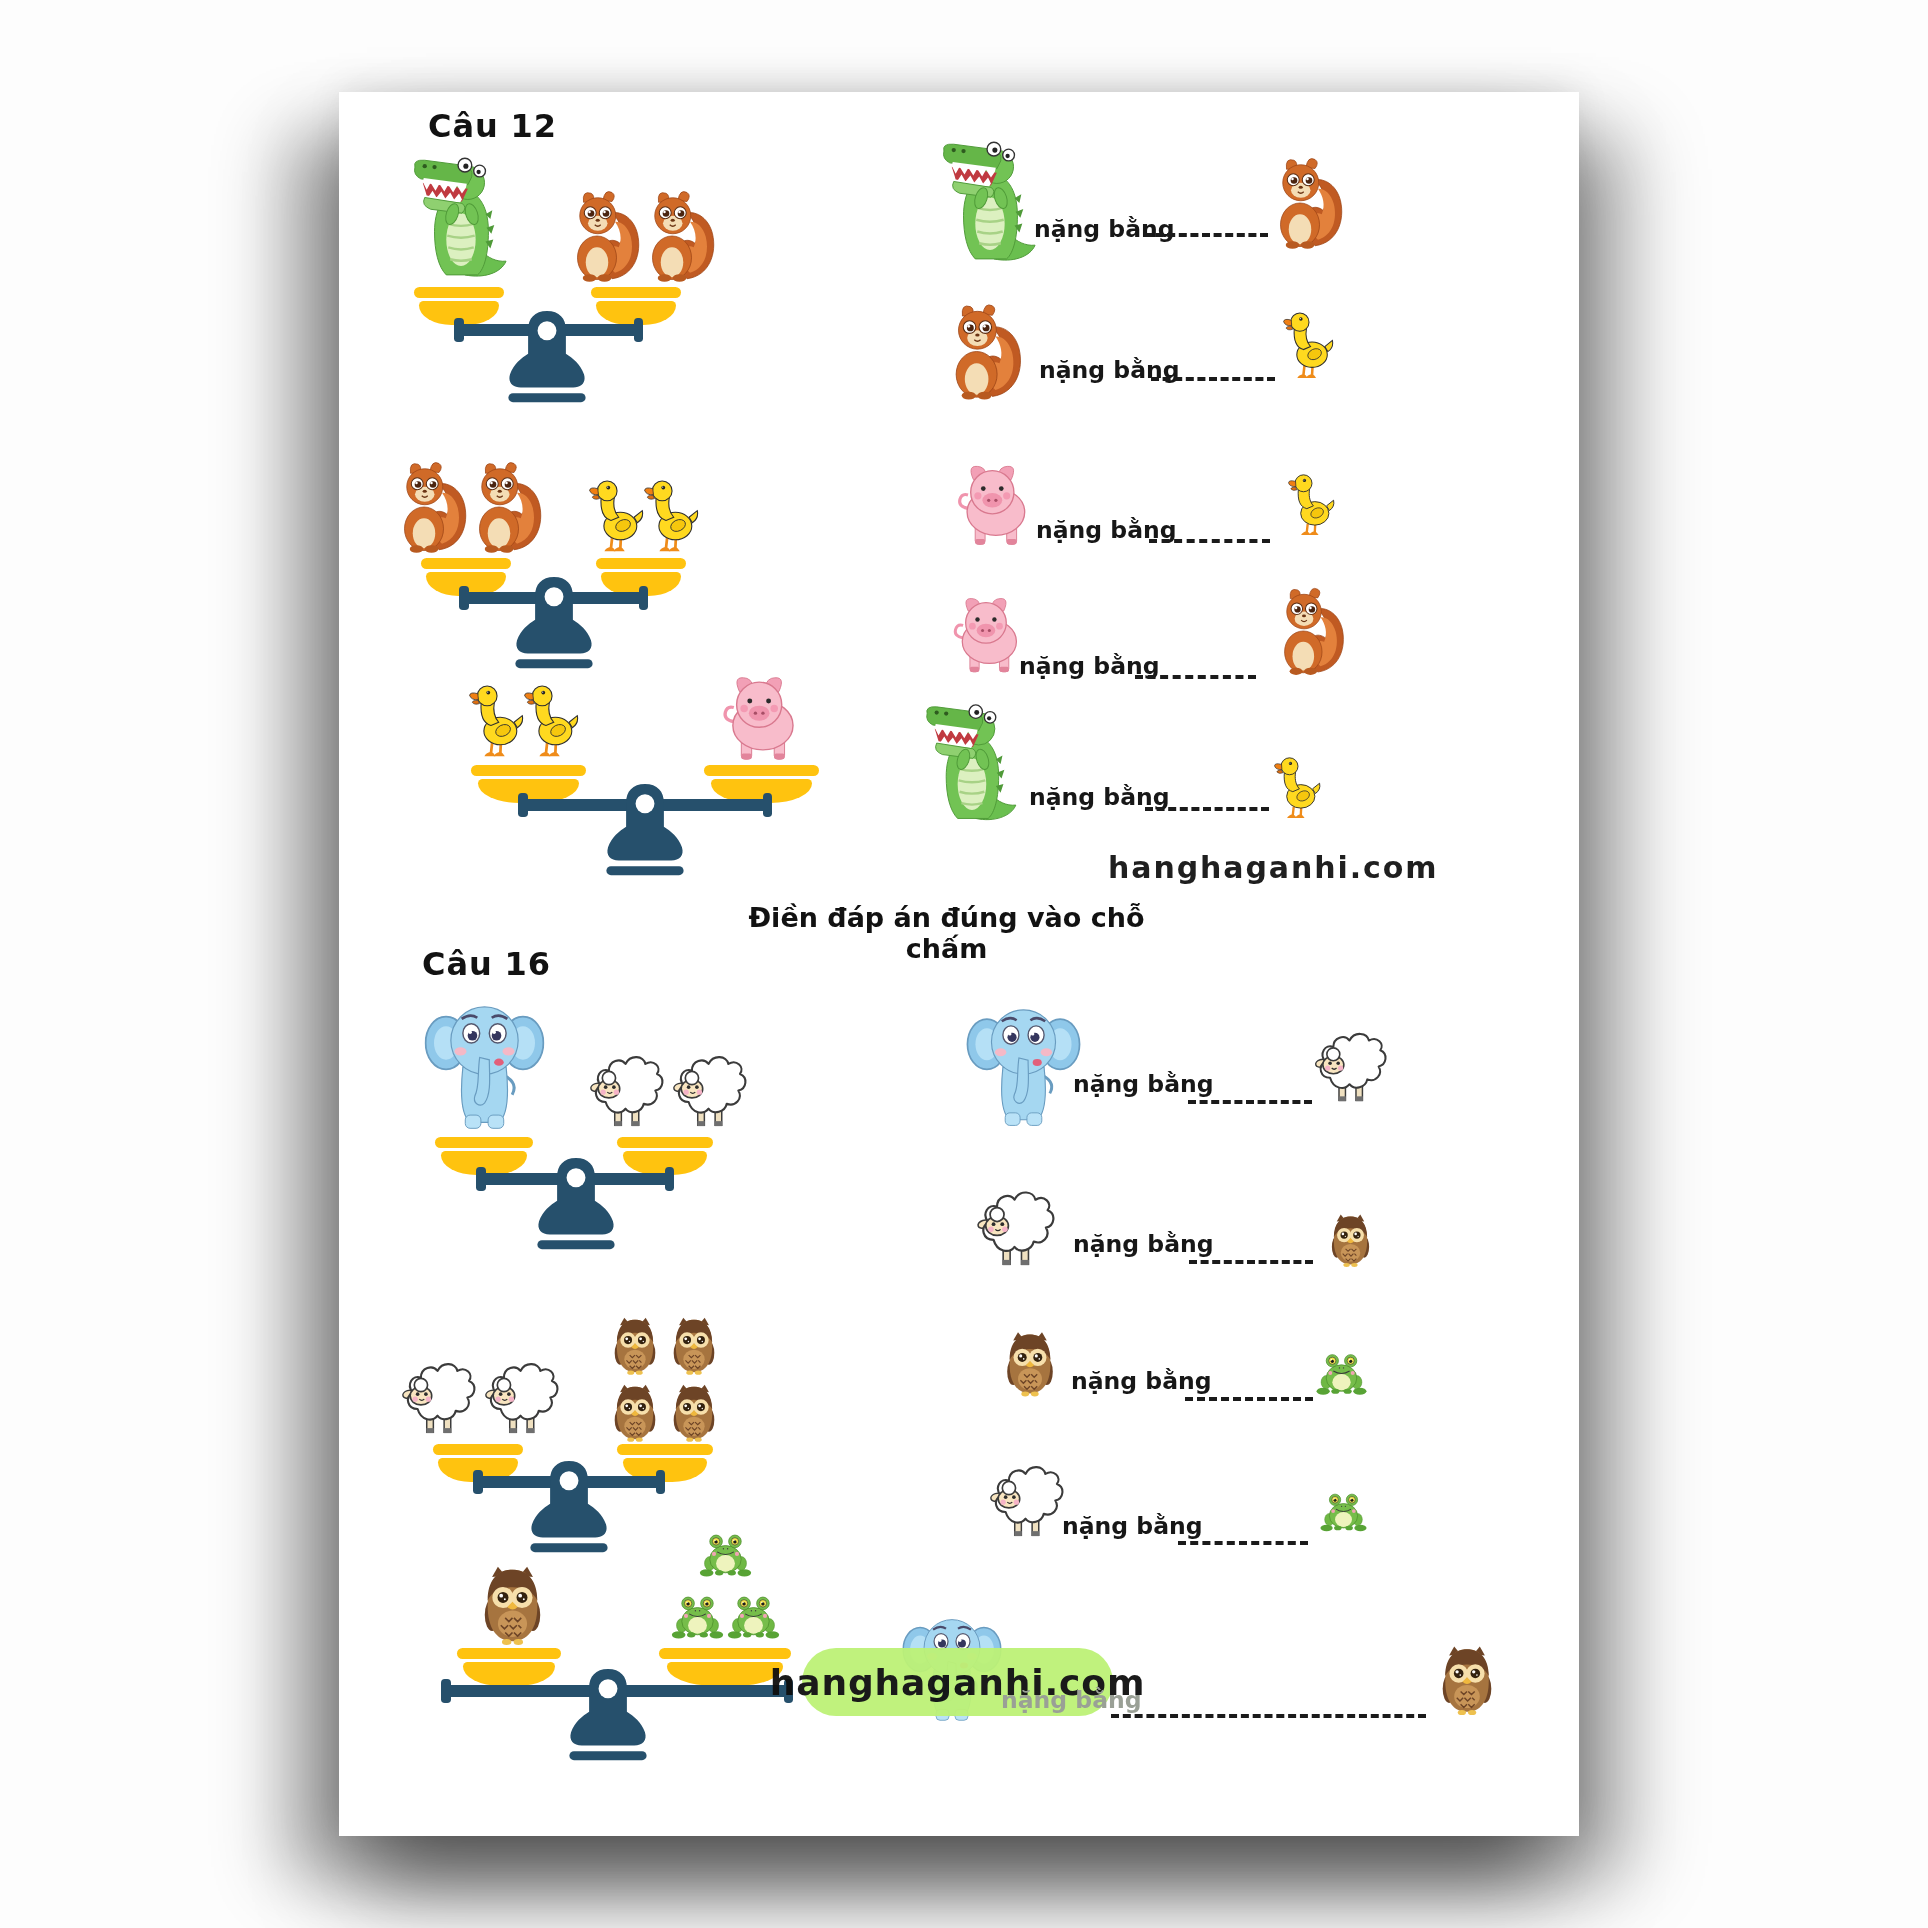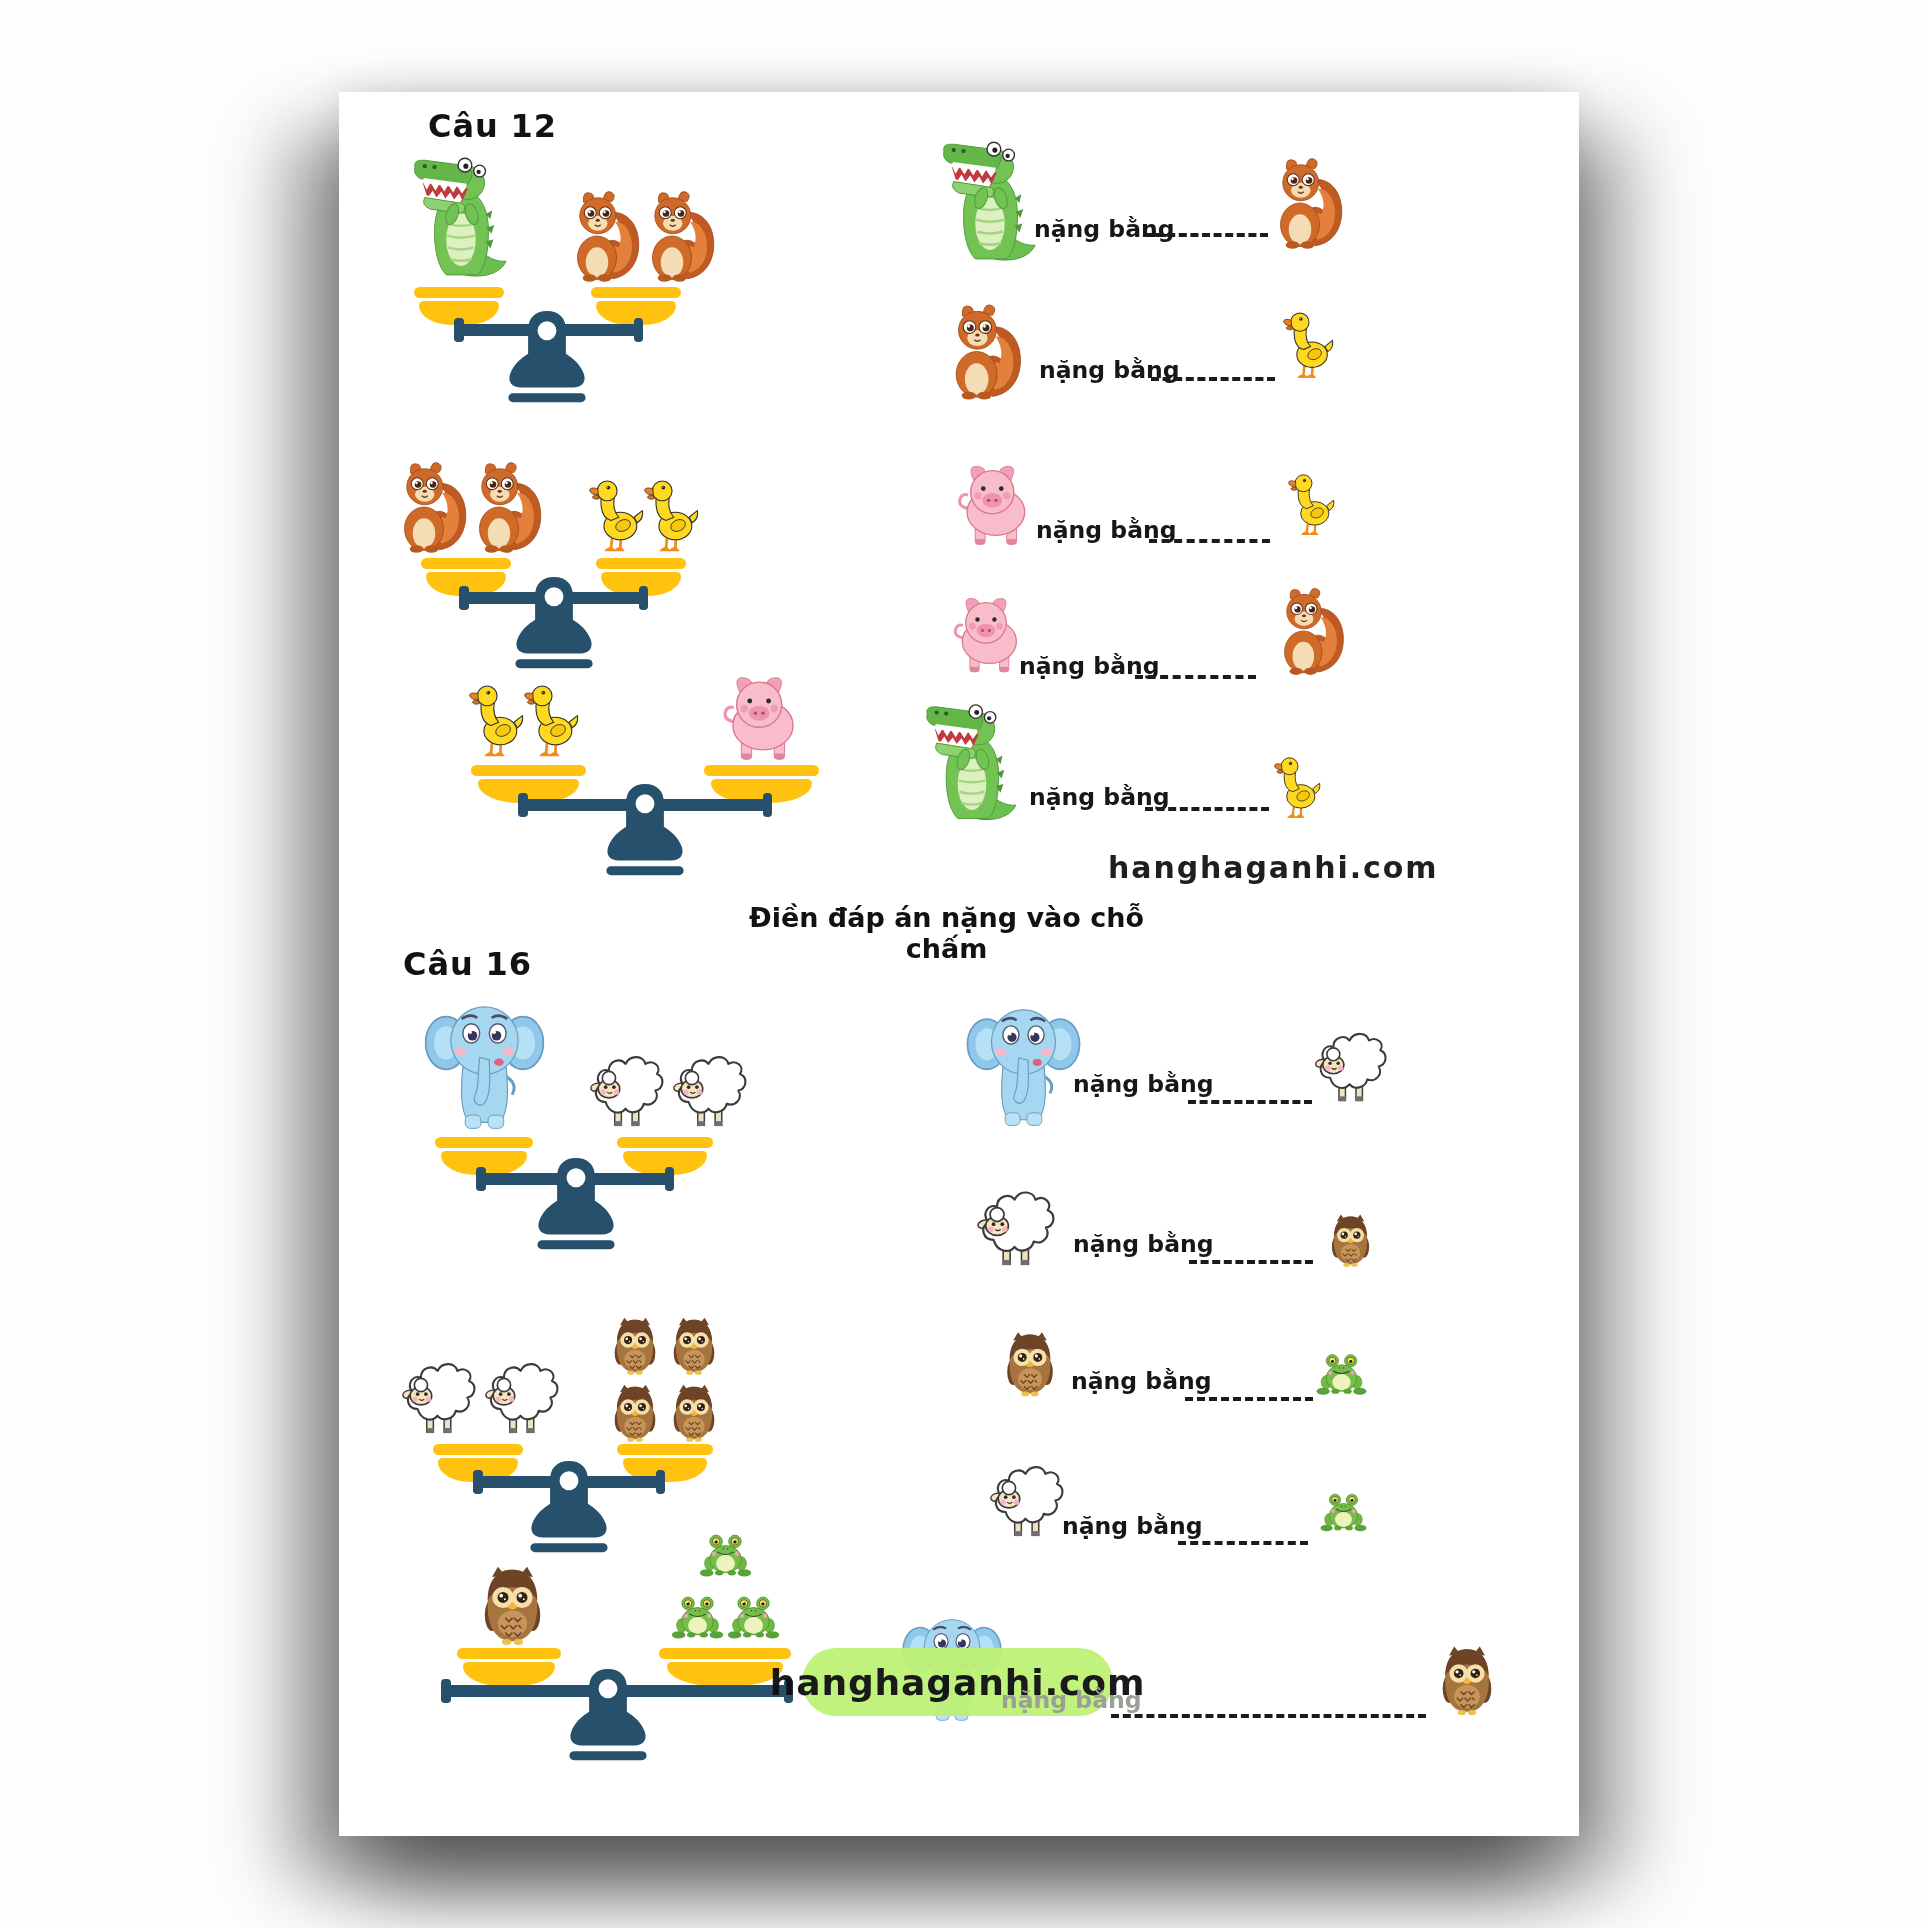--- a/index.html
+++ b/index.html
@@ -347,23 +347,23 @@
       <use href="#i-crocodile" width="100%" height="100%"></use>
     </svg>
   <span class="nb" style="left:1029px;top:783px;">nặng bằng</span>
   <span class="dash" style="left:1145px;top:807px;width:124px;"></span>
   <svg class="row-a a a-duck" style="left:1274px;top:742px;width:47px;height:89px;" viewBox="0 0 50 94" width="47" height="89">
       <use href="#i-duck" width="100%" height="100%"></use>
     </svg>
 
   <div class="watermark" style="left:1108px;top:850px;">hanghaganhi.com</div>
 
-  <div class="heading" style="left:725px;top:902px;width:443px;">Điền đáp án nặng vào chỗ chấm</div>
-
-  <div class="qlabel" style="left:403px;top:945px;">Câu 16</div>
+  <div class="heading" style="left:725px;top:902px;width:443px;">Điền đáp án đúng vào chỗ chấm</div>
+
+  <div class="qlabel" style="left:422px;top:945px;">Câu 16</div>
 
   <div class="pload" style="left:424px;top:981px;width:121px;height:154px;">
       <svg class="a a-elephant" viewBox="0 0 128 164" width="121" height="154">
         <use href="#i-elephant" width="100%" height="100%"></use>
       </svg>
     </div>
   <div class="pload" style="left:584px;top:1040px;width:166px;height:96px;">
       <svg class="a a-sheep" viewBox="0 0 88 102" width="83" height="96">
         <use href="#i-sheep" width="100%" height="100%"></use>
       </svg>

